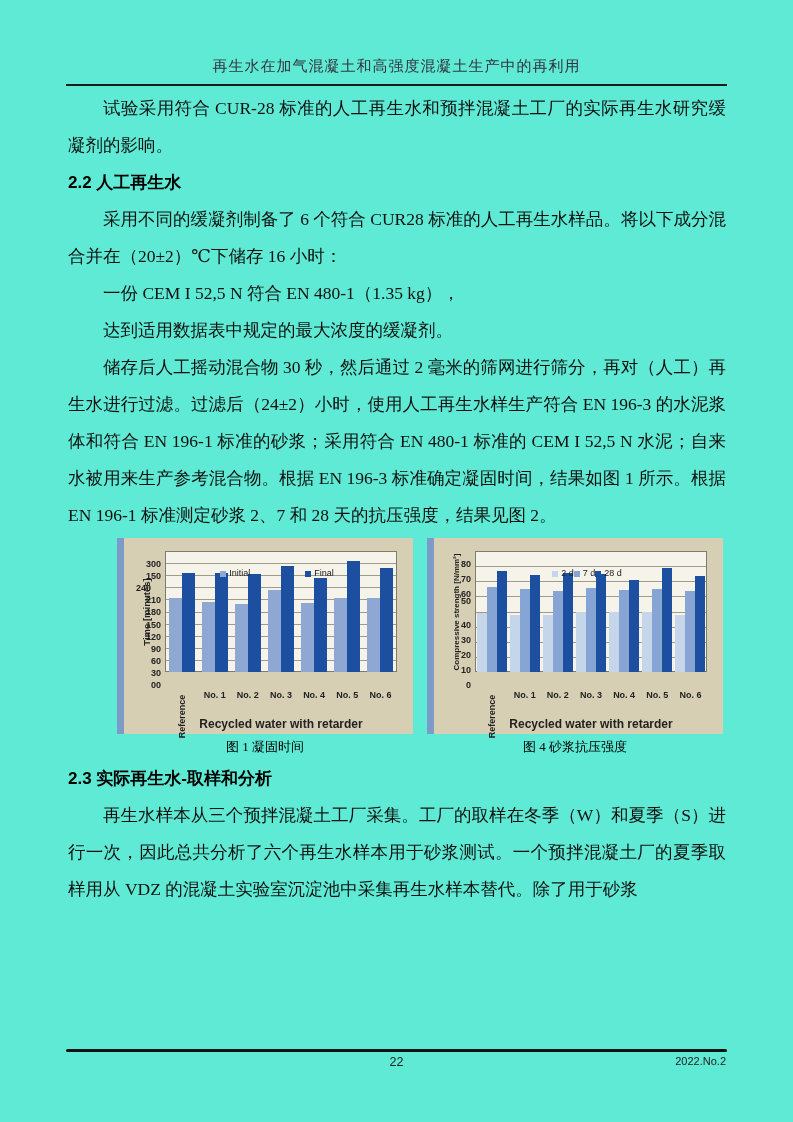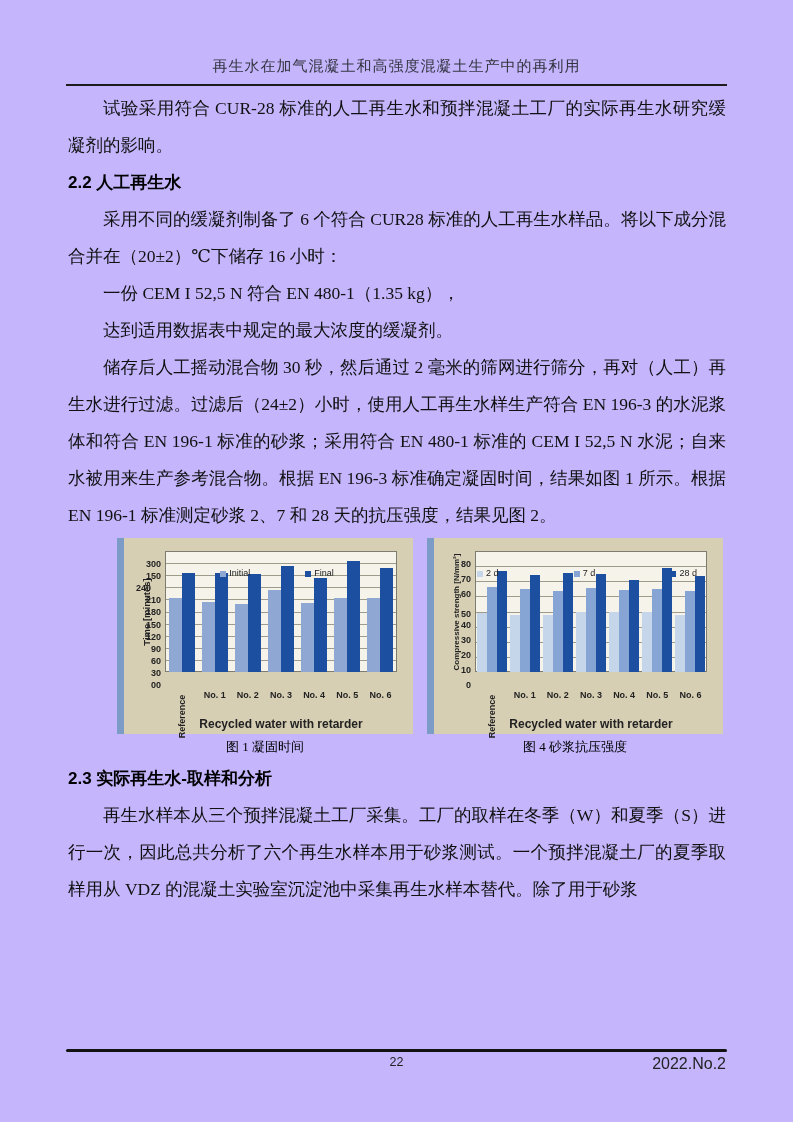--- a/index.html
+++ b/index.html
@@ -1,17 +1,17 @@
 <!DOCTYPE html>
 <html><head>
 <meta charset="utf-8">
 <style>
   html,body { margin:0; padding:0; background:#ffffff; }
   .page {
-    position:relative; width:793px; height:1122px; background:#c4b5fd;
+    position:relative; width:793px; height:1122px; background:#5eead4;
     font-family:"Liberation Serif","DejaVu Serif",serif; color:#111;
     overflow:hidden;
   }
   .header-title {
     position:absolute; top:57px; left:0; width:100%;
     text-align:center; font-size:15px; color:#33343f; letter-spacing:1px;
   }
   .header-rule {
     position:absolute; top:84px; left:66px; right:66px;
     border-top:2px solid #1c1c1c; height:0;
@@ -40,21 +40,21 @@
   .footer-rule {
     position:absolute; top:1049px; left:66px; right:66px; height:3px;
     background:#121212; border-radius:2px;
   }
   .footer-page {
     position:absolute; top:1055px; left:0; width:100%; text-align:center;
     font-family:"Liberation Sans","DejaVu Sans",sans-serif; font-size:12.5px; color:#222;
   }
   .footer-issue {
     position:absolute; top:1055px; right:67px;
-    font-family:"Liberation Sans","DejaVu Sans",sans-serif; font-size:16px; color:#222;
+    font-family:"Liberation Sans","DejaVu Sans",sans-serif; font-size:11px; color:#222;
   }
   
   .blue-strip { position:absolute; left:0; top:0; width:7px; height:100%; background:#7d9bc7; }
   .plot { position:absolute; background:#f6f4ea; border:1px solid #7d7d6f; box-sizing:border-box; }
   .gridline { position:absolute; height:1px; background:#9c9c8c; }
   .ytick { position:absolute; font-size:9px; font-weight:bold; text-align:right; color:#222; }
   .ylab, .xlab-title { font-size:12px; font-weight:bold; color:#222; }
   .bar { position:absolute; }
   .xcat { position:absolute; font-size:9px; font-weight:bold; color:#222; text-align:center; }
   .legend { position:absolute; display:flex; align-items:center; }
@@ -141,21 +141,21 @@
           <div class="ytick" style="left: 14px; width: 30px; top: 129px;">0</div>
           <div class="gridline" style="left: 49px; width: 230px; top: 118.875px;"></div>
           <div class="ytick" style="left: 14px; width: 30px; top: 113.875px;">10</div>
           <div class="gridline" style="left: 49px; width: 230px; top: 103.75px;"></div>
           <div class="ytick" style="left: 14px; width: 30px; top: 98.75px;">20</div>
           <div class="gridline" style="left: 49px; width: 230px; top: 88.625px;"></div>
           <div class="ytick" style="left: 14px; width: 30px; top: 83.625px;">30</div>
           <div class="gridline" style="left: 49px; width: 230px; top: 73.5px;"></div>
           <div class="ytick" style="left: 14px; width: 30px; top: 68.5px;">40</div>
           <div class="gridline" style="left: 49px; width: 230px; top: 58.375px;"></div>
-          <div class="ytick" style="left: 14px; width: 30px; top: 58px;">50</div>
+          <div class="ytick" style="left: 14px; width: 30px; top: 45px;">50</div>
           <div class="gridline" style="left: 49px; width: 230px; top: 43.25px;"></div>
           <div class="ytick" style="left: 14px; width: 30px; top: 38.25px;">60</div>
           <div class="gridline" style="left: 49px; width: 230px; top: 28.125px;"></div>
           <div class="ytick" style="left: 14px; width: 30px; top: 23.125px;">70</div>
           <div class="ytick" style="left: 14px; width: 30px; top: 8px;">80</div>
           <div class="ylab" style="position: absolute; width: 130px; height: 12px; left: -48px; top: 67.5px; transform: rotate(-90deg); text-align: center; font-size: 8px;">Compressive strength [N/mm²]</div>
           <div class="bar" style="left: 49.5714px; top: 75.0125px; width: 10px; height: 58.9875px; background: rgb(198, 214, 234);"></div>
           <div class="bar" style="left: 59.5714px; top: 48.5438px; width: 10px; height: 85.4562px; background: rgb(134, 164, 212);"></div>
           <div class="bar" style="left: 69.5714px; top: 33.4188px; width: 10px; height: 100.581px; background: rgb(29, 79, 161);"></div>
           <div class="xcat" style="width: 52px; left: 38.5714px; top: 160px; transform: rotate(-90deg);">Reference</div>
@@ -177,21 +177,21 @@
           <div class="xcat" style="width: 40px; left: 177.143px; top: 139px;">No. 4</div>
           <div class="bar" style="left: 215.286px; top: 73.5px; width: 10px; height: 60.5px; background: rgb(198, 214, 234);"></div>
           <div class="bar" style="left: 225.286px; top: 50.8125px; width: 10px; height: 83.1875px; background: rgb(134, 164, 212);"></div>
           <div class="bar" style="left: 235.286px; top: 30.3937px; width: 10px; height: 103.606px; background: rgb(29, 79, 161);"></div>
           <div class="xcat" style="width: 40px; left: 210.286px; top: 139px;">No. 5</div>
           <div class="bar" style="left: 248.429px; top: 77.2812px; width: 10px; height: 56.7188px; background: rgb(198, 214, 234);"></div>
           <div class="bar" style="left: 258.429px; top: 53.0812px; width: 10px; height: 80.9188px; background: rgb(134, 164, 212);"></div>
           <div class="bar" style="left: 268.429px; top: 37.9562px; width: 10px; height: 96.0438px; background: rgb(29, 79, 161);"></div>
           <div class="xcat" style="width: 40px; left: 243.429px; top: 139px;">No. 6</div>
           <div class="xlab-title" style="position: absolute; left: 48px; width: 232px; top: 168px; text-align: center;">Recycled water with retarder</div>
-          <div class="legend" style="left: 50px; width: 220px; top: 17px; justify-content: space-between; gap: 28px; padding-right: 18px;">
+          <div class="legend" style="left: 50px; width: 220px; top: 17px; justify-content: center; gap: 0; padding-right: 18px;">
             <div class="legend-item">
               <span class="swatch" style="background: rgb(198, 214, 234);"></span>
               <span>2 d</span>
             </div>
             <div class="legend-item">
               <span class="swatch" style="background: rgb(134, 164, 212);"></span>
               <span>7 d</span>
             </div>
             <div class="legend-item">
               <span class="swatch" style="background: rgb(29, 79, 161);"></span>

